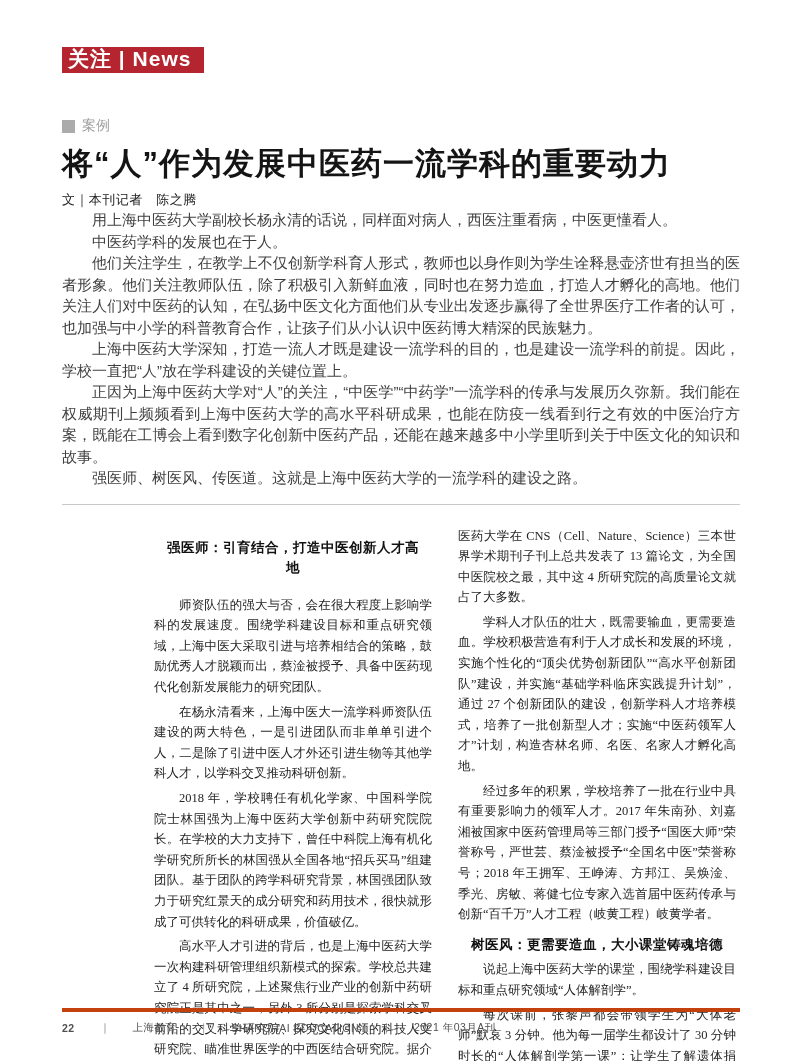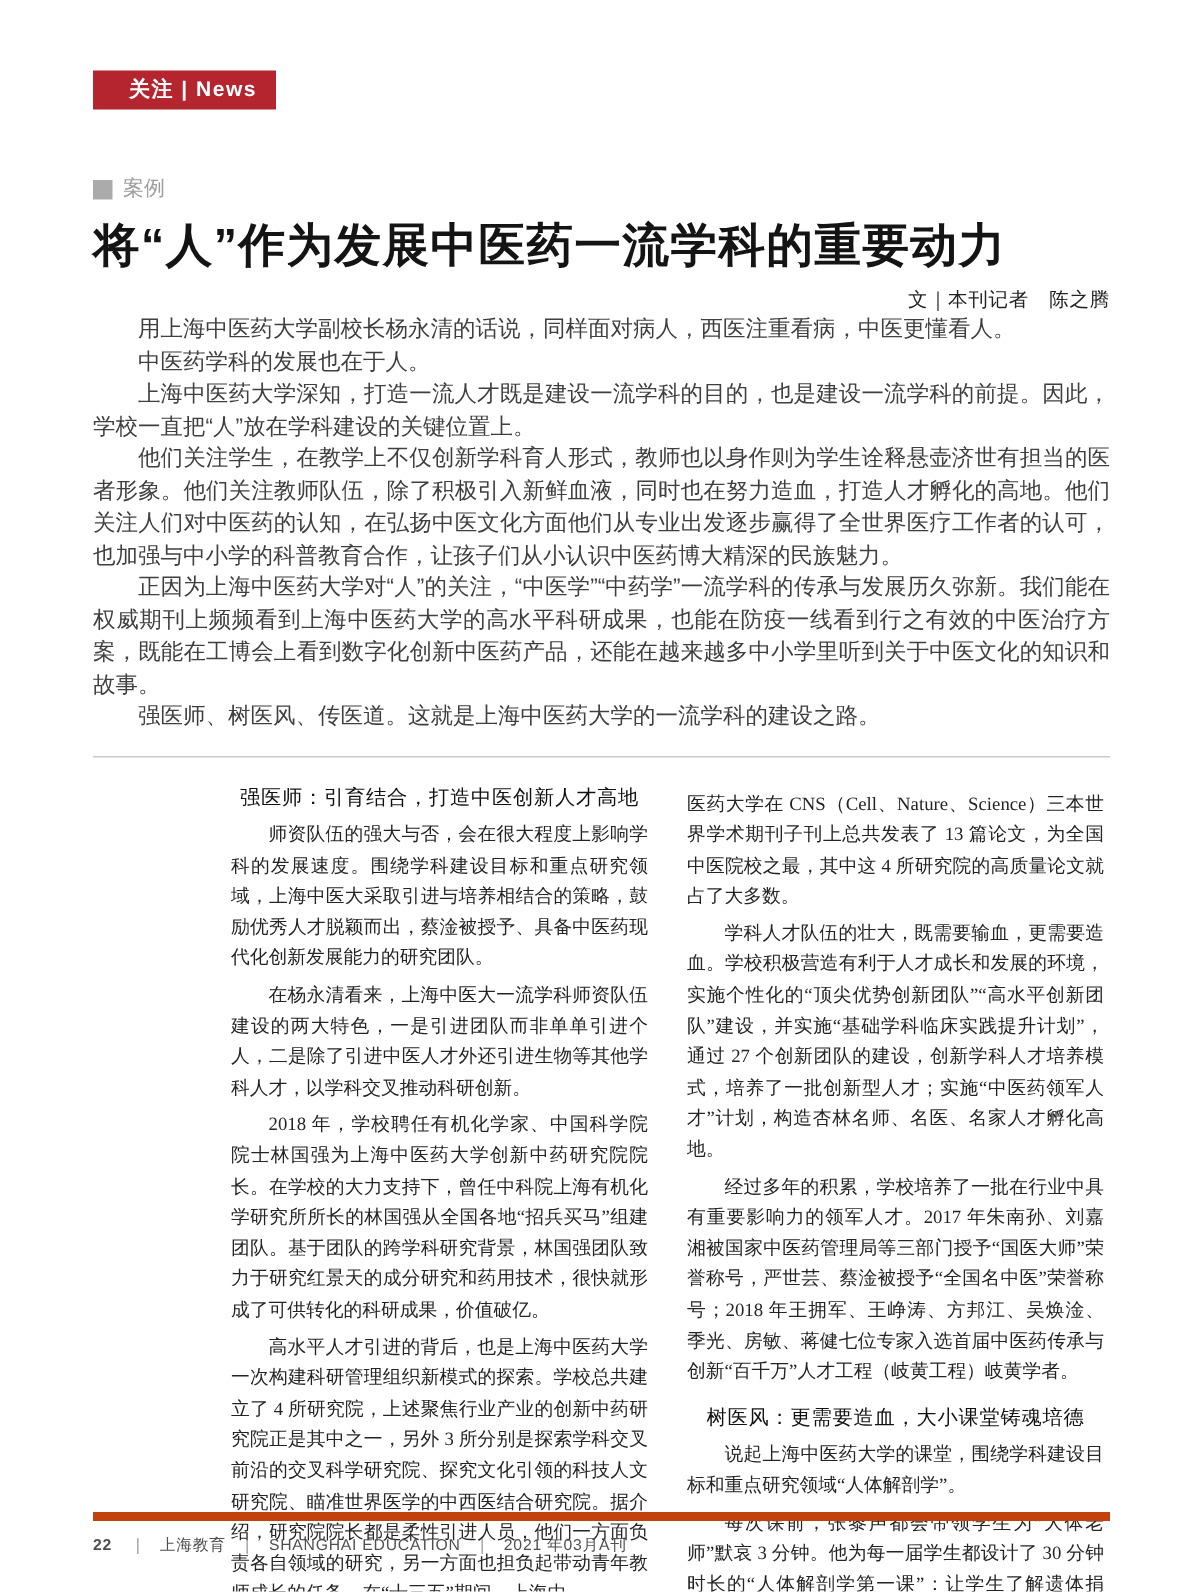--- a/index.html
+++ b/index.html
@@ -6,63 +6,63 @@
   body{
     width:799px;height:1061px;position:relative;overflow:hidden;
     font-family:"Liberation Sans","DejaVu Sans",sans-serif;
     -webkit-font-smoothing:antialiased;
   }
   .page{box-sizing:border-box;width:799px;height:1061px;padding:47px 59px 0 62px;position:relative;}
 
   
   .badge{
     display:inline-block;background:#b4252f;color:#fff;
-    font-size:14px;font-weight:bold;letter-spacing:1px;
-    padding:3px 13px 5px 24px;line-height:18px;
+    font-size:21px;font-weight:bold;letter-spacing:1px;
+    padding:3px 13px 5px 6px;line-height:18px;
   }
 
   
   .kicker{margin-top:44px;display:flex;align-items:center;gap:7px;color:#9d9d9d;font-size:14px;}
   .kicker .sq{width:13px;height:13px;background:#ababab;display:inline-block;}
 
   h1.title{
     margin:9px 0 7px 0;font-size:31px;line-height:40px;
     font-weight:900;color:#141414;letter-spacing:1px;
     font-family:"Liberation Sans","DejaVu Sans",sans-serif;
   }
-  .byline{font-size:13px;color:#222;letter-spacing:0.5px;text-align:right;}
+  .byline{font-size:13px;color:#222;letter-spacing:0.5px;}
 
   .intro{}
   .intro p{margin:0;font-size:15px;line-height:21.5px;color:#3f3f3f;
     text-align:justify;text-indent:2em;}
 
   .rule{border:none;border-top:1px solid #c9c9c9;margin:15px 0 0 0;}
 
   
   .cols{
     margin-left:88px;margin-top:17px;
     display:grid;grid-template-columns:286px 286px;column-gap:18px;
     font-family:"Liberation Serif","DejaVu Serif",serif;
   }
   .col p{margin:4px;font-size:12.5px;line-height:20.6px;color:#242424;
     text-align:justify;text-indent:2em;}
   .col p.noindent{text-indent:0;}
   .col h2{
-    margin:0;font-size:13.5px;line-height:20.6px;font-weight:normal;color:#111;
+    margin:16px;font-size:13.5px;line-height:20.6px;font-weight:bold;color:#111;
     text-align:center;letter-spacing:0.5px;
     font-family:"Liberation Sans","DejaVu Sans",sans-serif;
   }
   .col-right h2{margin-top:10px;margin-bottom:2px;}
 
   
   .footer{
     position:absolute;left:62px;right:59px;top:1008px;
-    border-top:6px solid #c2410c;padding-top:9px;
+    border-top:4px solid #c2410c;padding-top:9px;
     font-size:10.5px;color:#4f4f4f;letter-spacing:0.5px;
-    display:flex;align-items:center;gap:9px;
+    display:flex;align-items:center;gap:22px;
     font-family:"Liberation Sans","DejaVu Sans",sans-serif;
   }
   .footer .pageno{font-weight:bold;margin-right:3px;}
   .footer .sep{color:#7a7a7a;}
 </style>
 </head>
 <body>
 
 <div class="page">
 
@@ -73,22 +73,22 @@
     <span>案例</span>
   </div>
 
   <h1 class="title">将“人”作为发展中医药一流学科的重要动力</h1>
 
   <div class="byline">文｜本刊记者　陈之腾</div>
 
   <div class="intro">
       <p>用上海中医药大学副校长杨永清的话说，同样面对病人，西医注重看病，中医更懂看人。</p>
       <p>中医药学科的发展也在于人。</p>
+      <p>他们关注学生，在教学上不仅创新学科育人形式，教师也以身作则为学生诠释悬壶济世有担当的医者形象。他们关注教师队伍，除了积极引入新鲜血液，同时也在努力造血，打造人才孵化的高地。他们关注人们对中医药的认知，在弘扬中医文化方面他们从专业出发逐步赢得了全世界医疗工作者的认可，也加强与中小学的科普教育合作，让孩子们从小认识中医药博大精深的民族魅力。</p>
       <p>上海中医药大学深知，打造一流人才既是建设一流学科的目的，也是建设一流学科的前提。因此，学校一直把“人”放在学科建设的关键位置上。</p>
-      <p>他们关注学生，在教学上不仅创新学科育人形式，教师也以身作则为学生诠释悬壶济世有担当的医者形象。他们关注教师队伍，除了积极引入新鲜血液，同时也在努力造血，打造人才孵化的高地。他们关注人们对中医药的认知，在弘扬中医文化方面他们从专业出发逐步赢得了全世界医疗工作者的认可，也加强与中小学的科普教育合作，让孩子们从小认识中医药博大精深的民族魅力。</p>
       <p>正因为上海中医药大学对“人”的关注，“中医学”“中药学”一流学科的传承与发展历久弥新。我们能在权威期刊上频频看到上海中医药大学的高水平科研成果，也能在防疫一线看到行之有效的中医治疗方案，既能在工博会上看到数字化创新中医药产品，还能在越来越多中小学里听到关于中医文化的知识和故事。</p>
       <p>强医师、树医风、传医道。这就是上海中医药大学的一流学科的建设之路。</p>
     </div>
 
   <hr class="rule">
 
   <div class="cols">
     <div class="col col-left">
       <h2>强医师：引育结合，打造中医创新人才高地</h2>
       <div>

